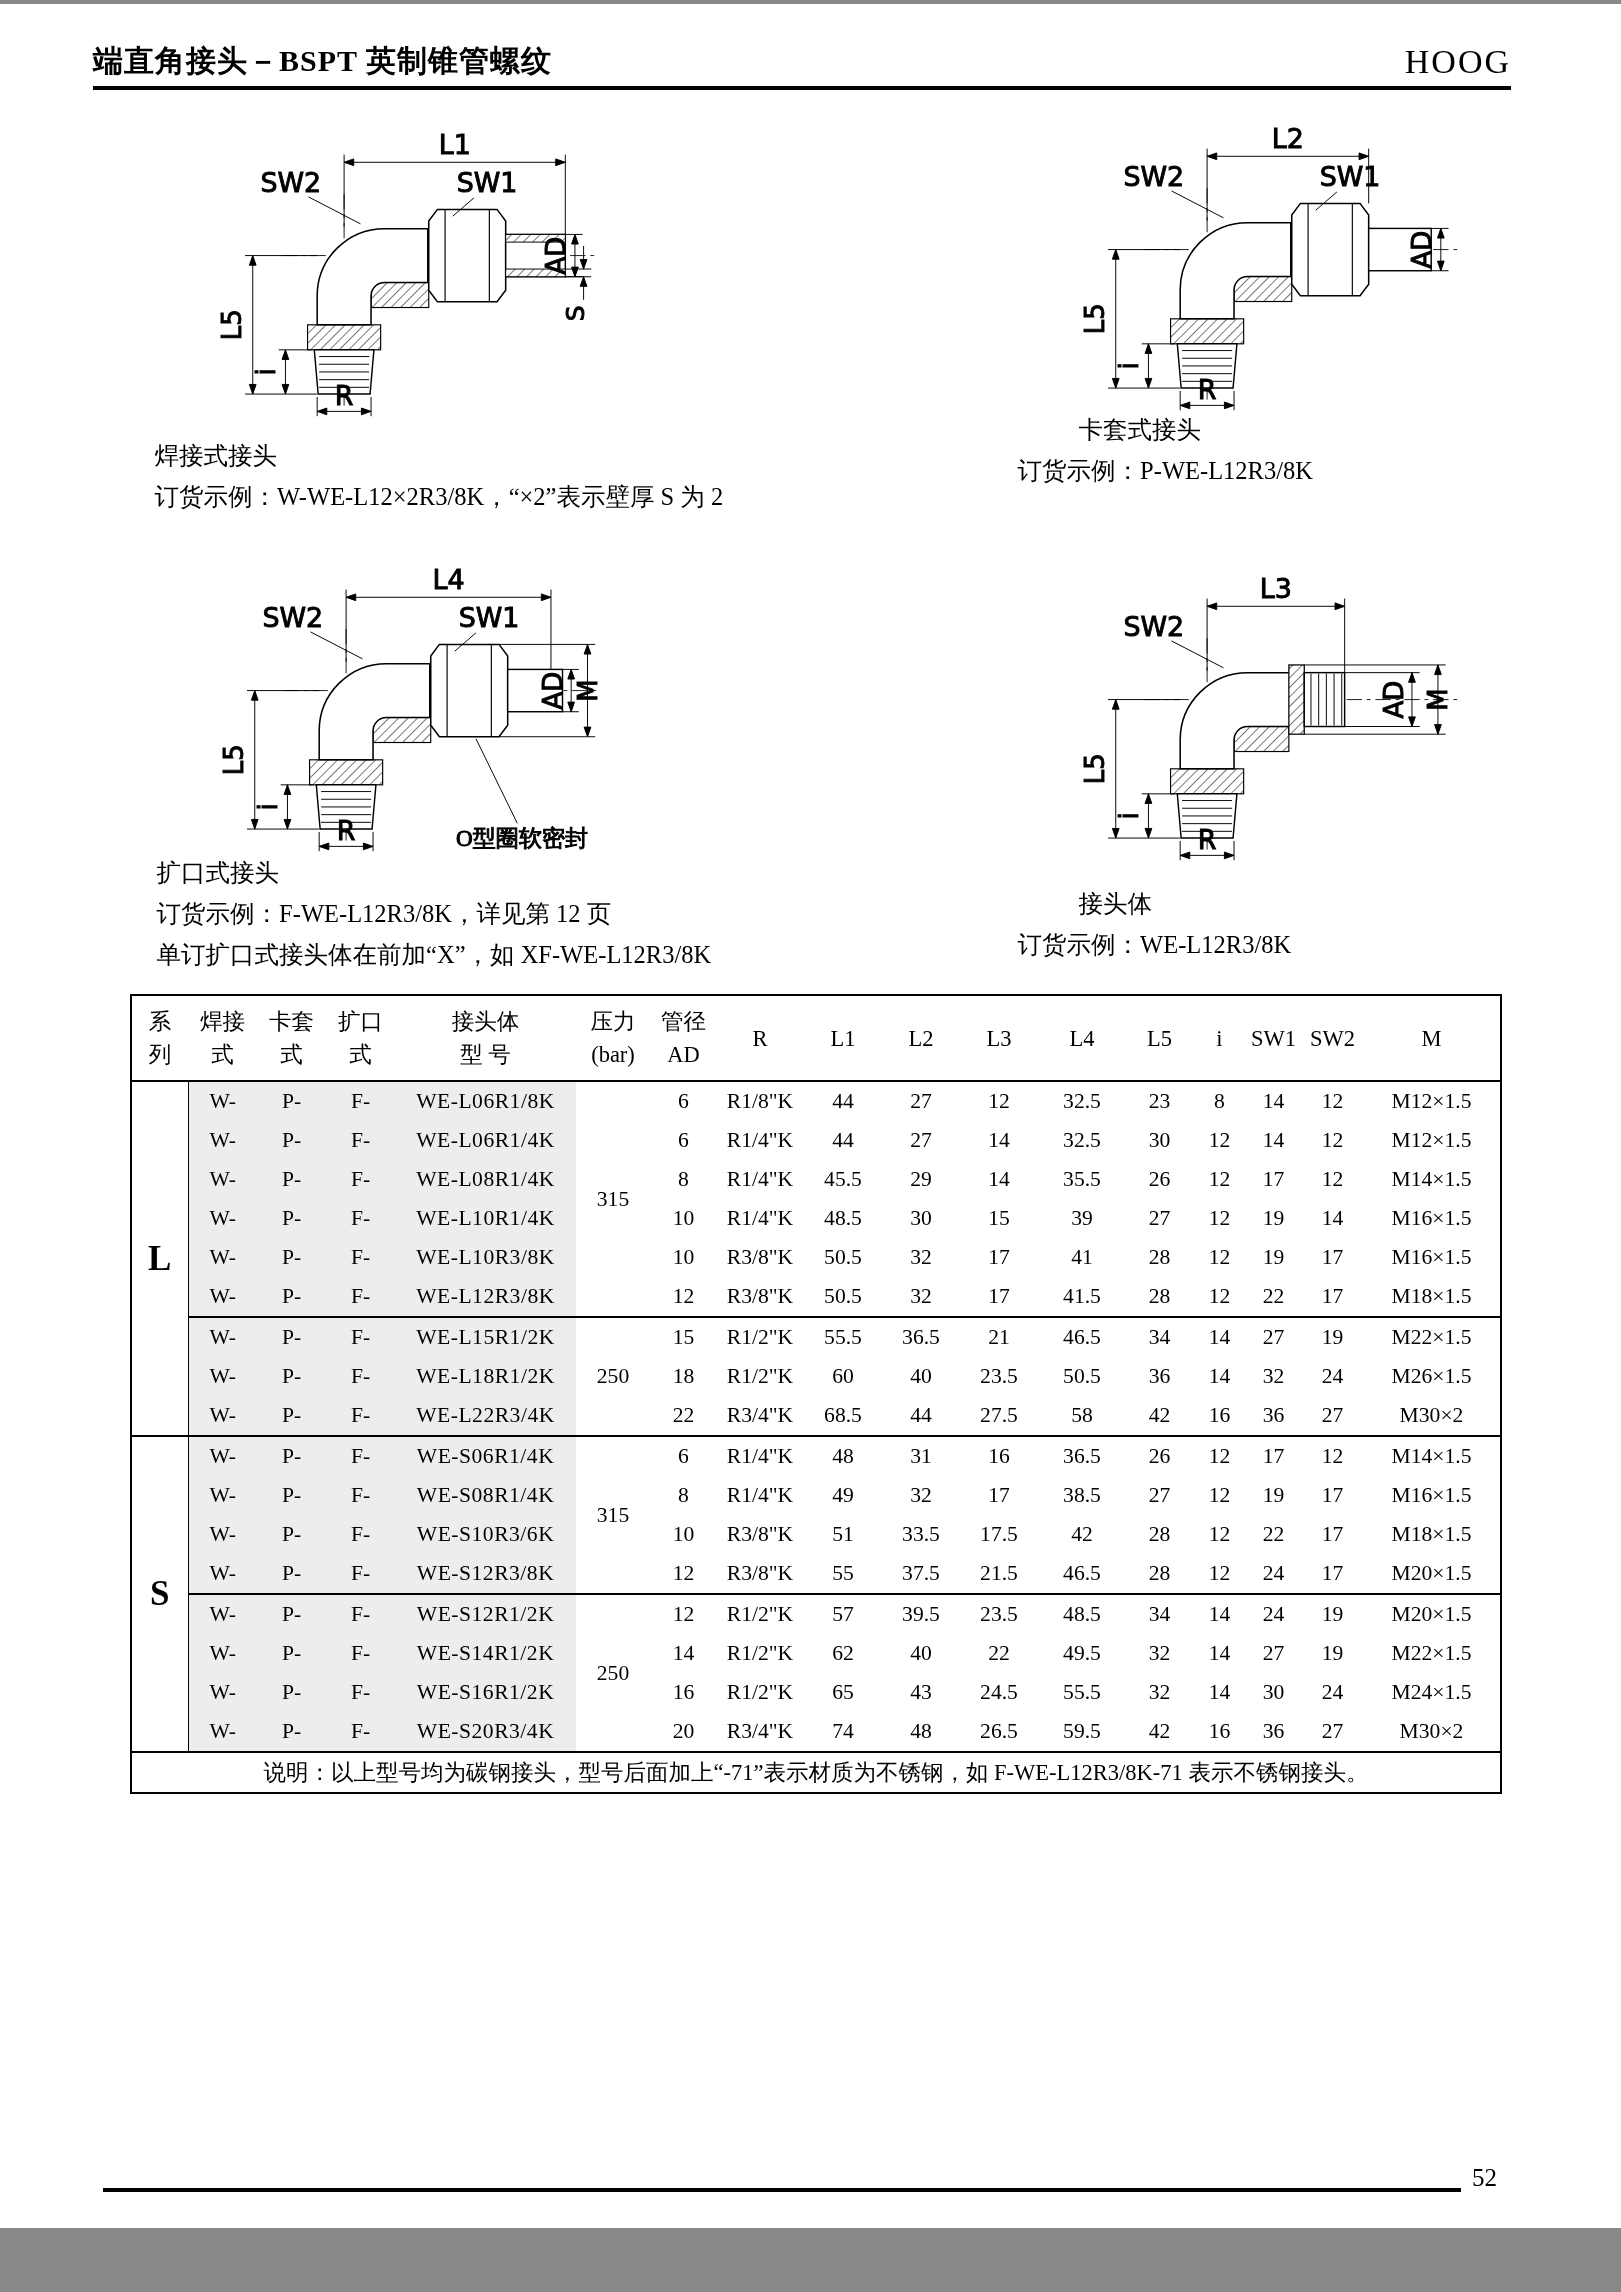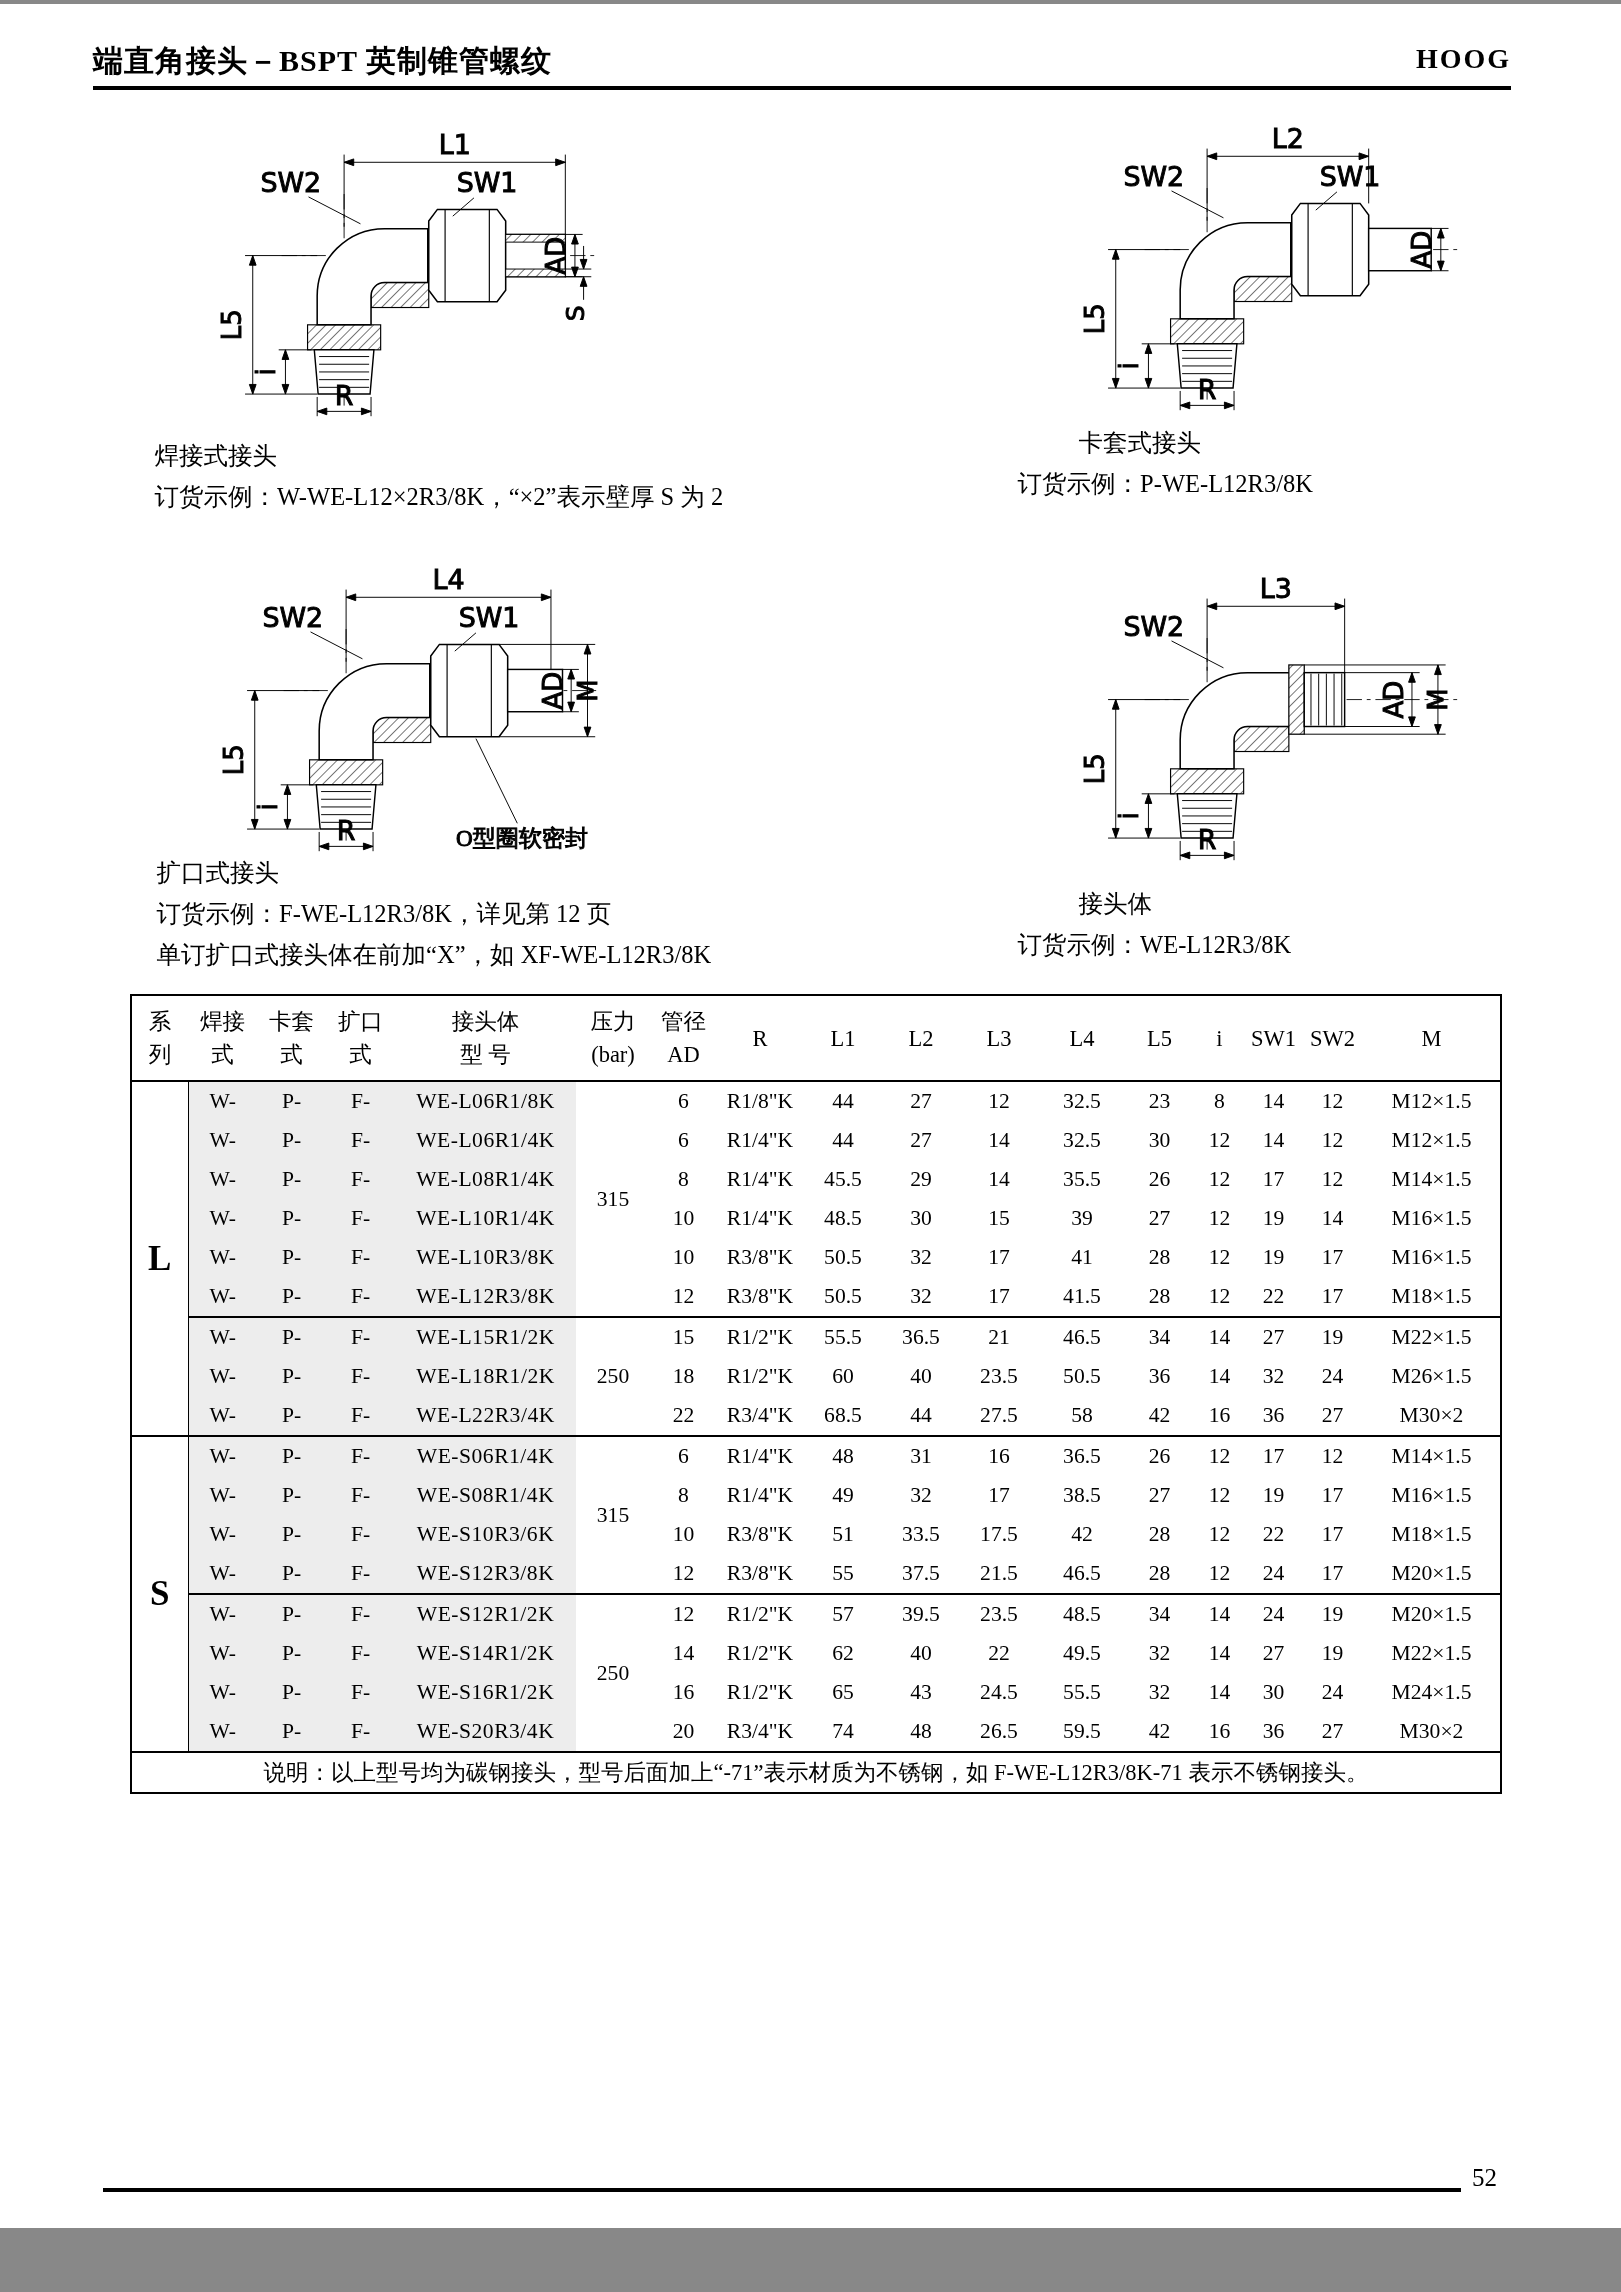--- a/index.html
+++ b/index.html
@@ -1,19 +1,19 @@
 <!DOCTYPE html>
 <html><head>
 <meta charset="utf-8">
 <style>
   html,body{margin:0;padding:0;background:#888;}
   .page{position:relative;width:1621px;height:2224px;background:#ffffff;margin:4px auto;
         font-family:"Liberation Serif","DejaVu Serif",serif;color:#000;overflow:hidden;}
   .title{position:absolute;left:93px;top:37px;font-size:30px;font-weight:bold;letter-spacing:1px;}
-  .brand{position:absolute;right:110px;top:39px;font-size:28px;font-weight:bold;letter-spacing:2px;}
+  .brand{position:absolute;right:110px;top:39px;font-size:34px;font-weight:normal;letter-spacing:2px;}
   .hrule{position:absolute;left:93px;top:82px;width:1418px;height:3.9px;background:#000;}
   .diag{position:absolute;}
   .diag svg{display:block;}
   .caption{position:absolute;font-size:24.5px;line-height:41px;white-space:nowrap;}
   .caption .cap-line.indent{margin-left:61px;}
   table.spec{position:absolute;left:130px;top:990px;border-collapse:collapse;table-layout:fixed;
              width:1369px;border:2.9px solid #000;font-size:21.6px;}
   table.spec th{font-weight:normal;font-size:22.5px;border-bottom:2.9px solid #000;height:84px;padding:0;vertical-align:middle;}
   table.spec td{height:39px;padding:0;text-align:center;vertical-align:middle;}
   td.shade{background:#ededed;}
@@ -163,21 +163,21 @@
             <line x1="458" y1="146" x2="458" y2="190" stroke="#000" stroke-width="1"></line>
             <polygon points="458,146 454.5,156 461.5,156" fill="#000"></polygon>
             <polygon points="458,190 454.5,180 461.5,180" fill="#000"></polygon>
             <text x="448" y="168" font-size="27" font-family="&quot;DejaVu Sans&quot;,&quot;Liberation Sans&quot;,sans-serif" text-anchor="middle" fill="#000" transform="rotate(-90 448 168)">AD</text>
             <text x="128" y="102" font-size="28" font-family="&quot;DejaVu Sans&quot;,&quot;Liberation Sans&quot;,sans-serif" text-anchor="start" fill="#000">SW2</text>
             <line x1="178" y1="107" x2="232" y2="135" stroke="#000" stroke-width="1"></line>
             <text x="332" y="102" font-size="28" font-family="&quot;DejaVu Sans&quot;,&quot;Liberation Sans&quot;,sans-serif" text-anchor="start" fill="#000">SW1</text>
             <line x1="350" y1="108" x2="328" y2="127" stroke="#000" stroke-width="1"></line>
           </g>
         </svg>
-        <div class="caption" style="left: 17.6px; top: 334px; position: absolute;">
+        <div class="caption" style="left: 17.6px; top: 321px; position: absolute;">
           <div class="cap-line indent">卡套式接头</div>
           <div class="cap-line">订货示例：P-WE-L12R3/8K</div>
         </div>
       </div>
       <div class="diag" style="left: 139px; top: 525px;">
         <svg viewBox="0 0 488 340" width="470" height="327">
           <defs>
             <pattern id="hb-flare" patternUnits="userSpaceOnUse" width="7" height="7" patternTransform="rotate(45)">
               <rect width="7" height="7" fill="#fff"></rect>
               <line x1="0" y1="0" x2="0" y2="7" stroke="#000" stroke-width="1.1"></line>

